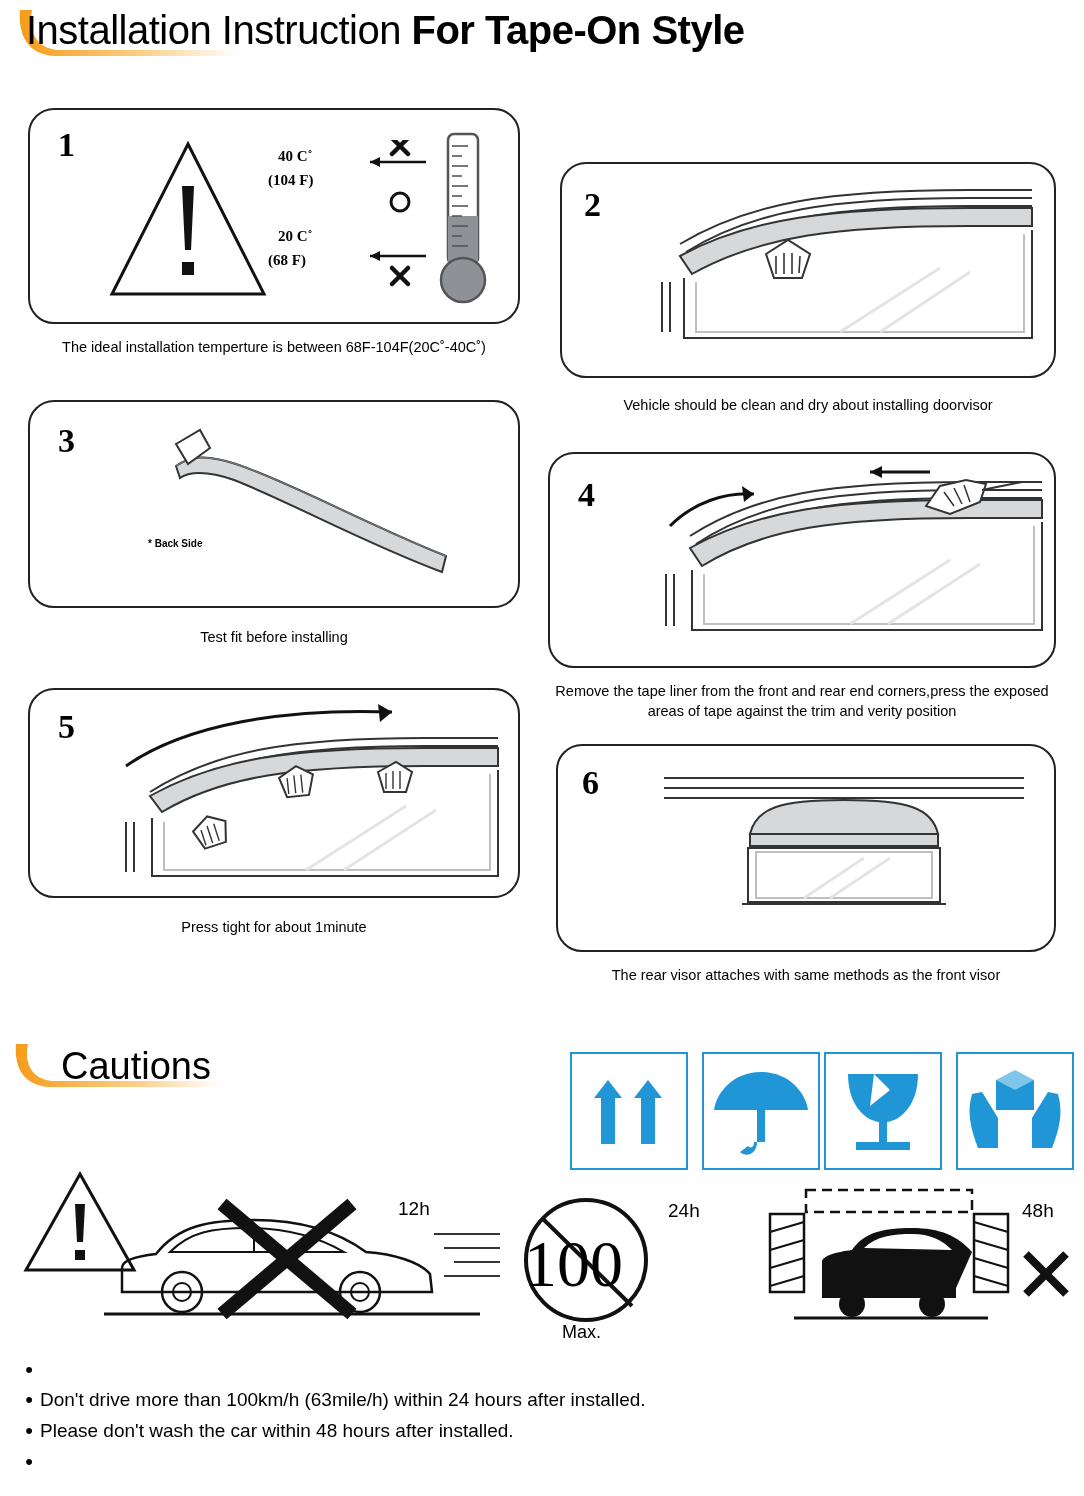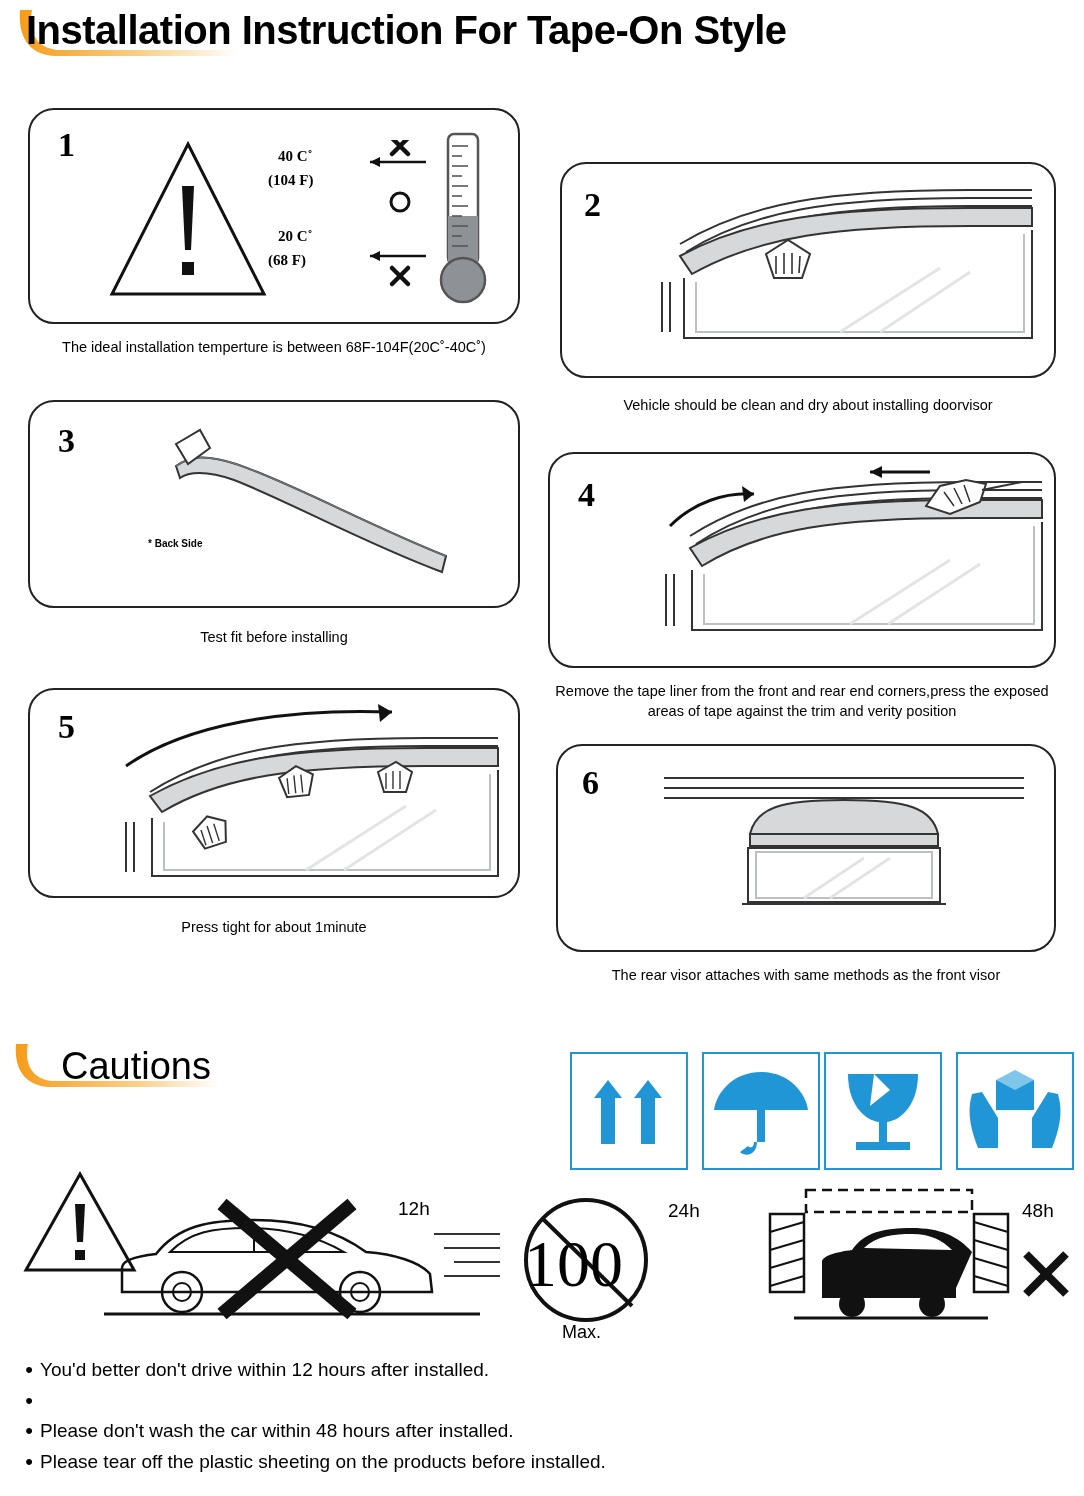--- a/index.html
+++ b/index.html
@@ -26,21 +26,21 @@
     left: 14px; top: 6px;
     width: 230px; height: 56px;
   }
   .header-title {
     position: absolute;
     left: 26px; top: 8px;
     font-size: 40px;
     letter-spacing: -0.5px;
     white-space: nowrap;
   }
-  .header-title .t1 { font-weight: 700; }
+  .header-title .t1 { font-weight: 400; }
   .header-title .t2 { font-weight: bold; }
 
   
   .panel {
     position: absolute;
     border: 2px solid #222;
     border-radius: 26px;
     background: #fff;
   }
   .step-num {
@@ -467,26 +467,25 @@
 <svg style="position:absolute; left:1020px; top:1248px;" width="52" height="52" viewBox="0 0 52 52">
   <g stroke="#111" stroke-width="8" stroke-linecap="butt">
     <line x1="6" y1="6" x2="46" y2="46"></line>
     <line x1="46" y1="6" x2="6" y2="46"></line>
   </g>
 </svg>
 
 <div class="bullets">
   <div class="bullet-row">
     <div class="bullet-dot">•</div>
-    <div class="bullet-text">You'd better don't drive within 12 hours after installed.</div>
   </div>
   <div class="bullet-row">
     <div class="bullet-dot">•</div>
+    <div class="bullet-text">Don't drive more than 100km/h (63mile/h) within 24 hours after installed.</div>
   </div>
   <div class="bullet-row">
     <div class="bullet-dot">•</div>
     <div class="bullet-text">Please don't wash the car within 48 hours after installed.</div>
   </div>
   <div class="bullet-row">
     <div class="bullet-dot">•</div>
-    <div class="bullet-text">Please tear off the plastic sheeting on the products before installed.</div>
   </div>
 </div>
 
 </body></html>

